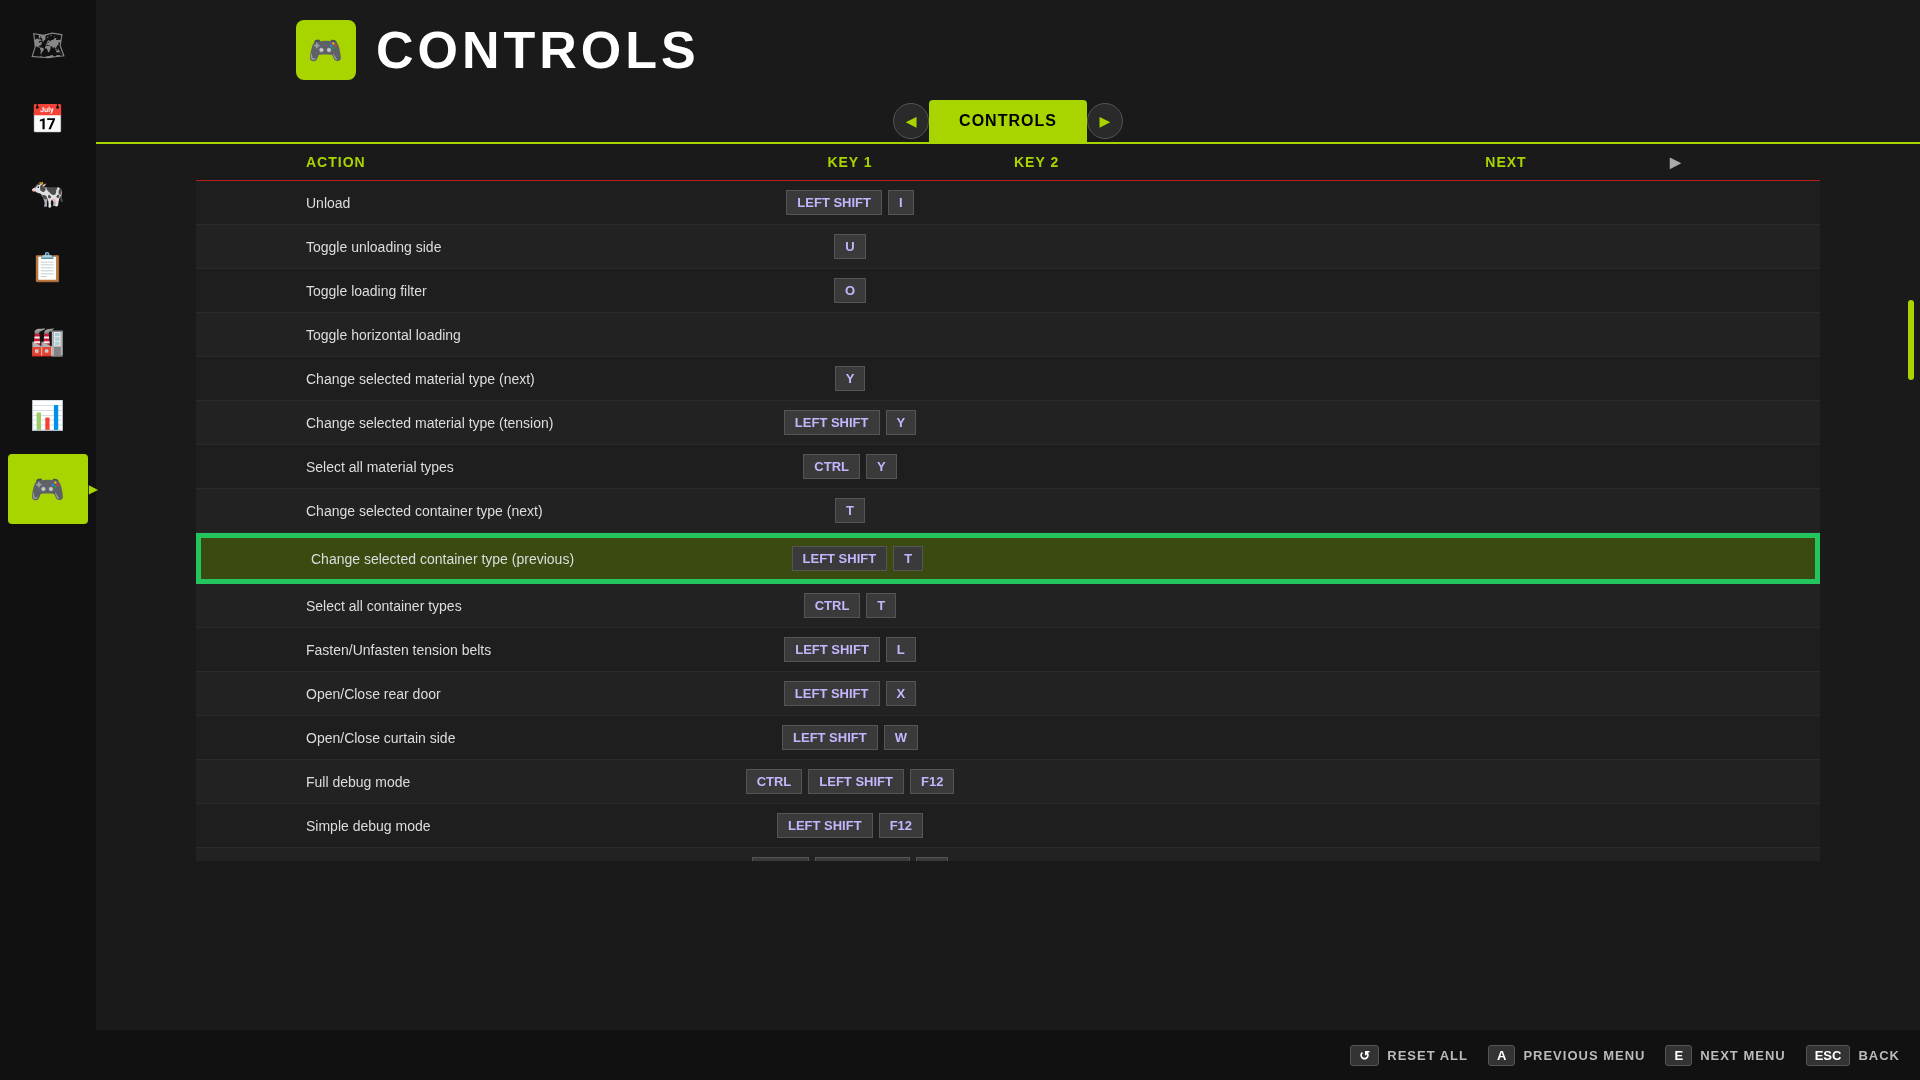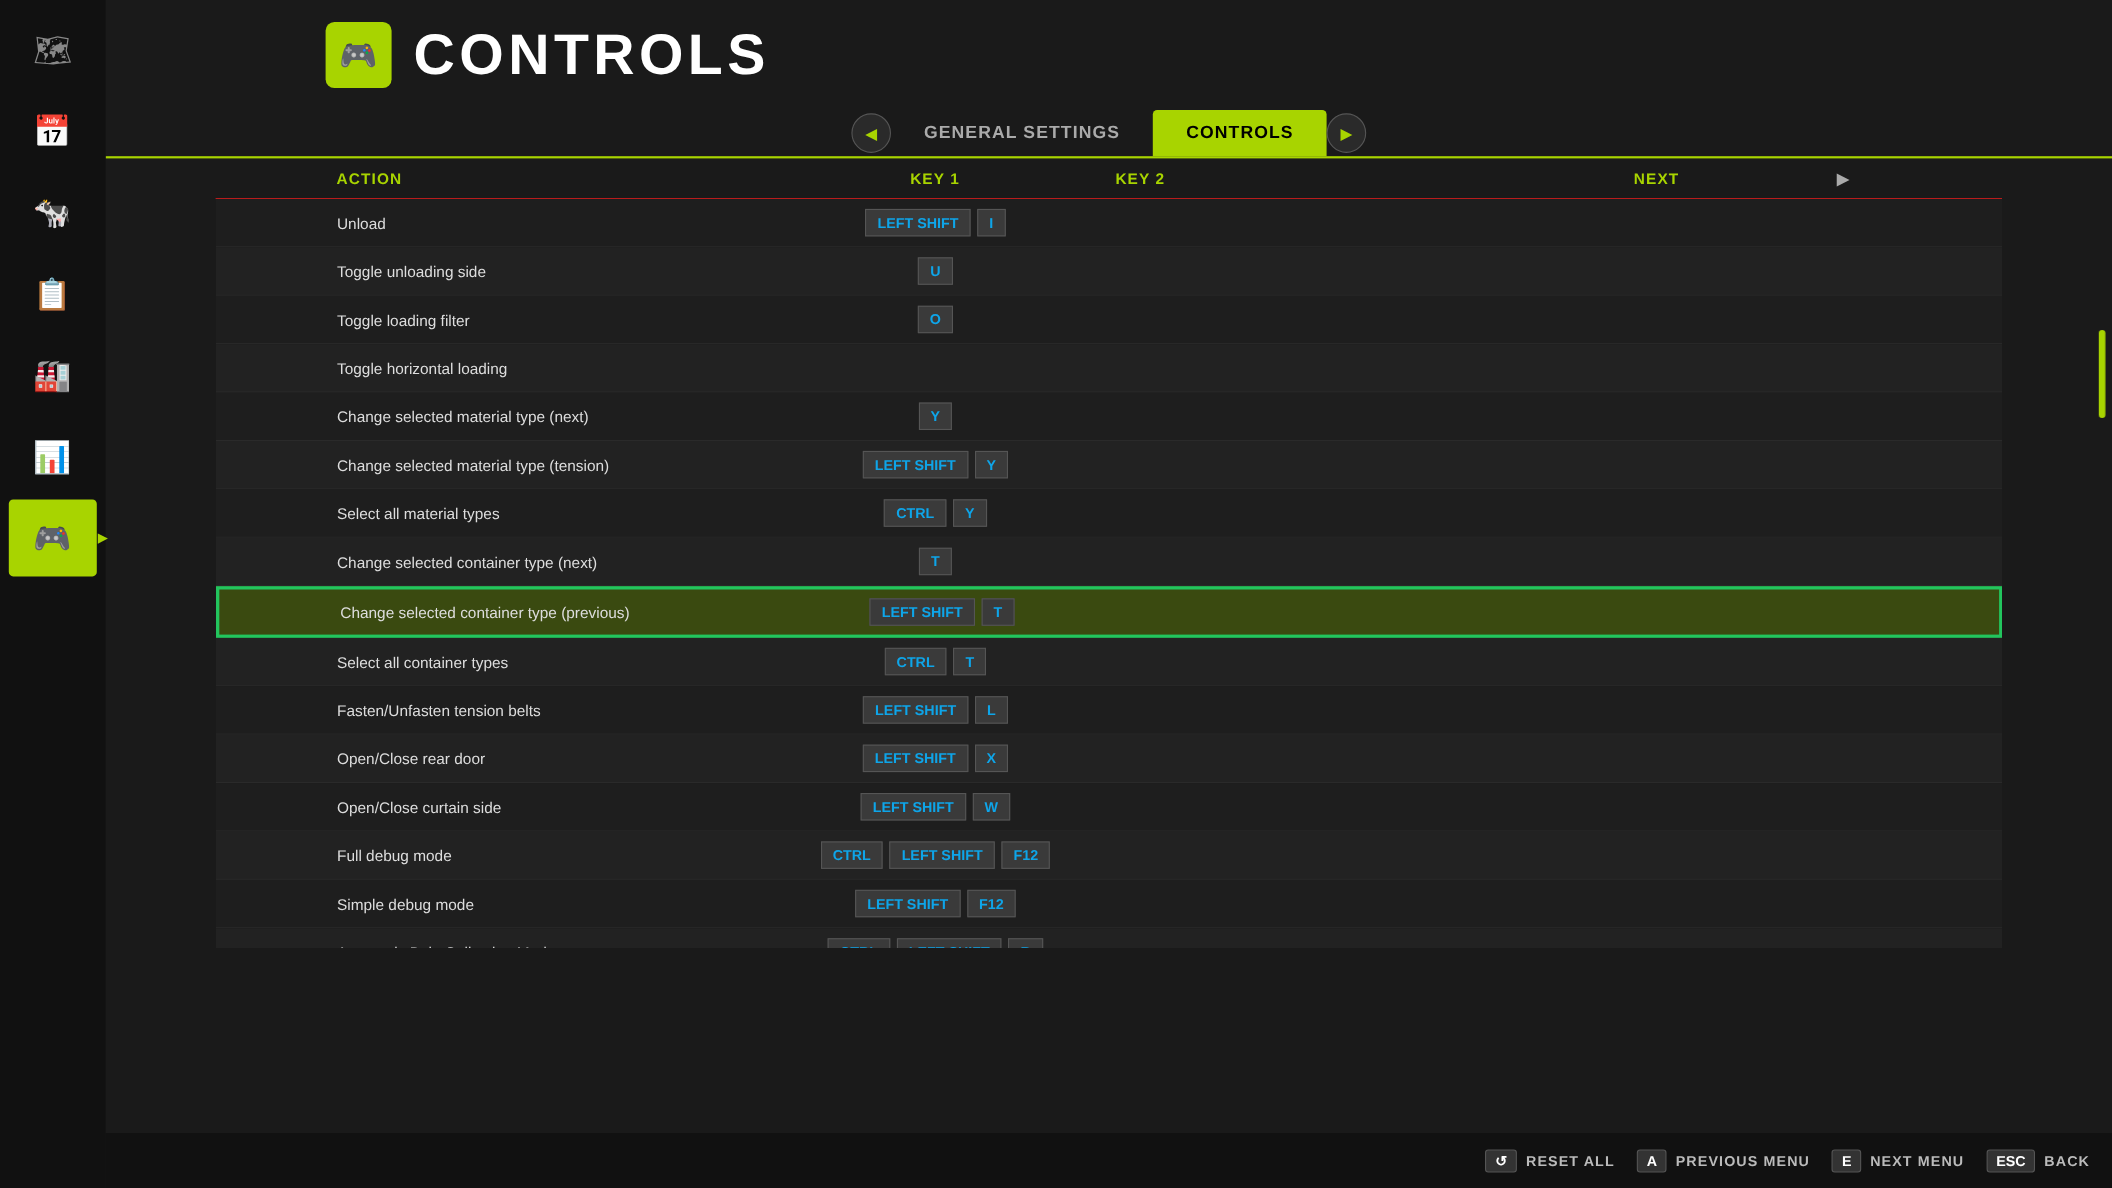--- a/index.html
+++ b/index.html
@@ -144,41 +144,41 @@
       grid-template-columns: 380px 1fr 1fr 1fr 40px;
       padding: 8px 110px;
       border-bottom: 1px solid #2a2a2a;
       align-items: center;
       min-height: 44px;
     }
     .table-row:nth-child(even) { background: #222; }
     .table-row:nth-child(odd) { background: #1e1e1e; }
     .table-row.highlighted {
       background: #3a4a10;
-      border: 3px solid #22c55e;
+      border: 5px solid #22c55e;
       gap: 12px;
     }
     .action-name {
       font-size: 14px;
       color: #ddd;
     }
     .keys-cell {
       display: flex;
       align-items: center;
       justify-content: center;
       gap: 6px;
     }
     .key-badge {
       background: #3a3a3a;
       border: 1px solid #555;
       border-radius: 0;
       padding: 4px 10px;
       font-size: 13px;
       font-weight: bold;
-      color: #0ea5e9;
+      color: #c4b5fd;
       white-space: nowrap;
     }
 
     
     .footer {
       height: 50px;
       background: #111;
       display: flex;
       align-items: center;
       justify-content: flex-end;
@@ -247,21 +247,20 @@
 
 <div class="main">
   <div class="header">
     <div class="header-icon">🎮</div>
     <div class="header-title">CONTROLS</div>
   </div>
 
   <div class="tabs">
     <div class="tab-arrow">◀</div>
 
-      <div class="tab">GENERAL SETTINGS</div>
       <div class="tab active">CONTROLS</div>
       <div class="tab-arrow">▶</div>
   </div>
 
   <div class="table-container">
     <div class="table-header">
       <div>ACTION</div>
       <div style="text-align:center">KEY 1</div>
       <div style="text-align:left">KEY 2</div>
       <div style="text-align:center">NEXT</div>

